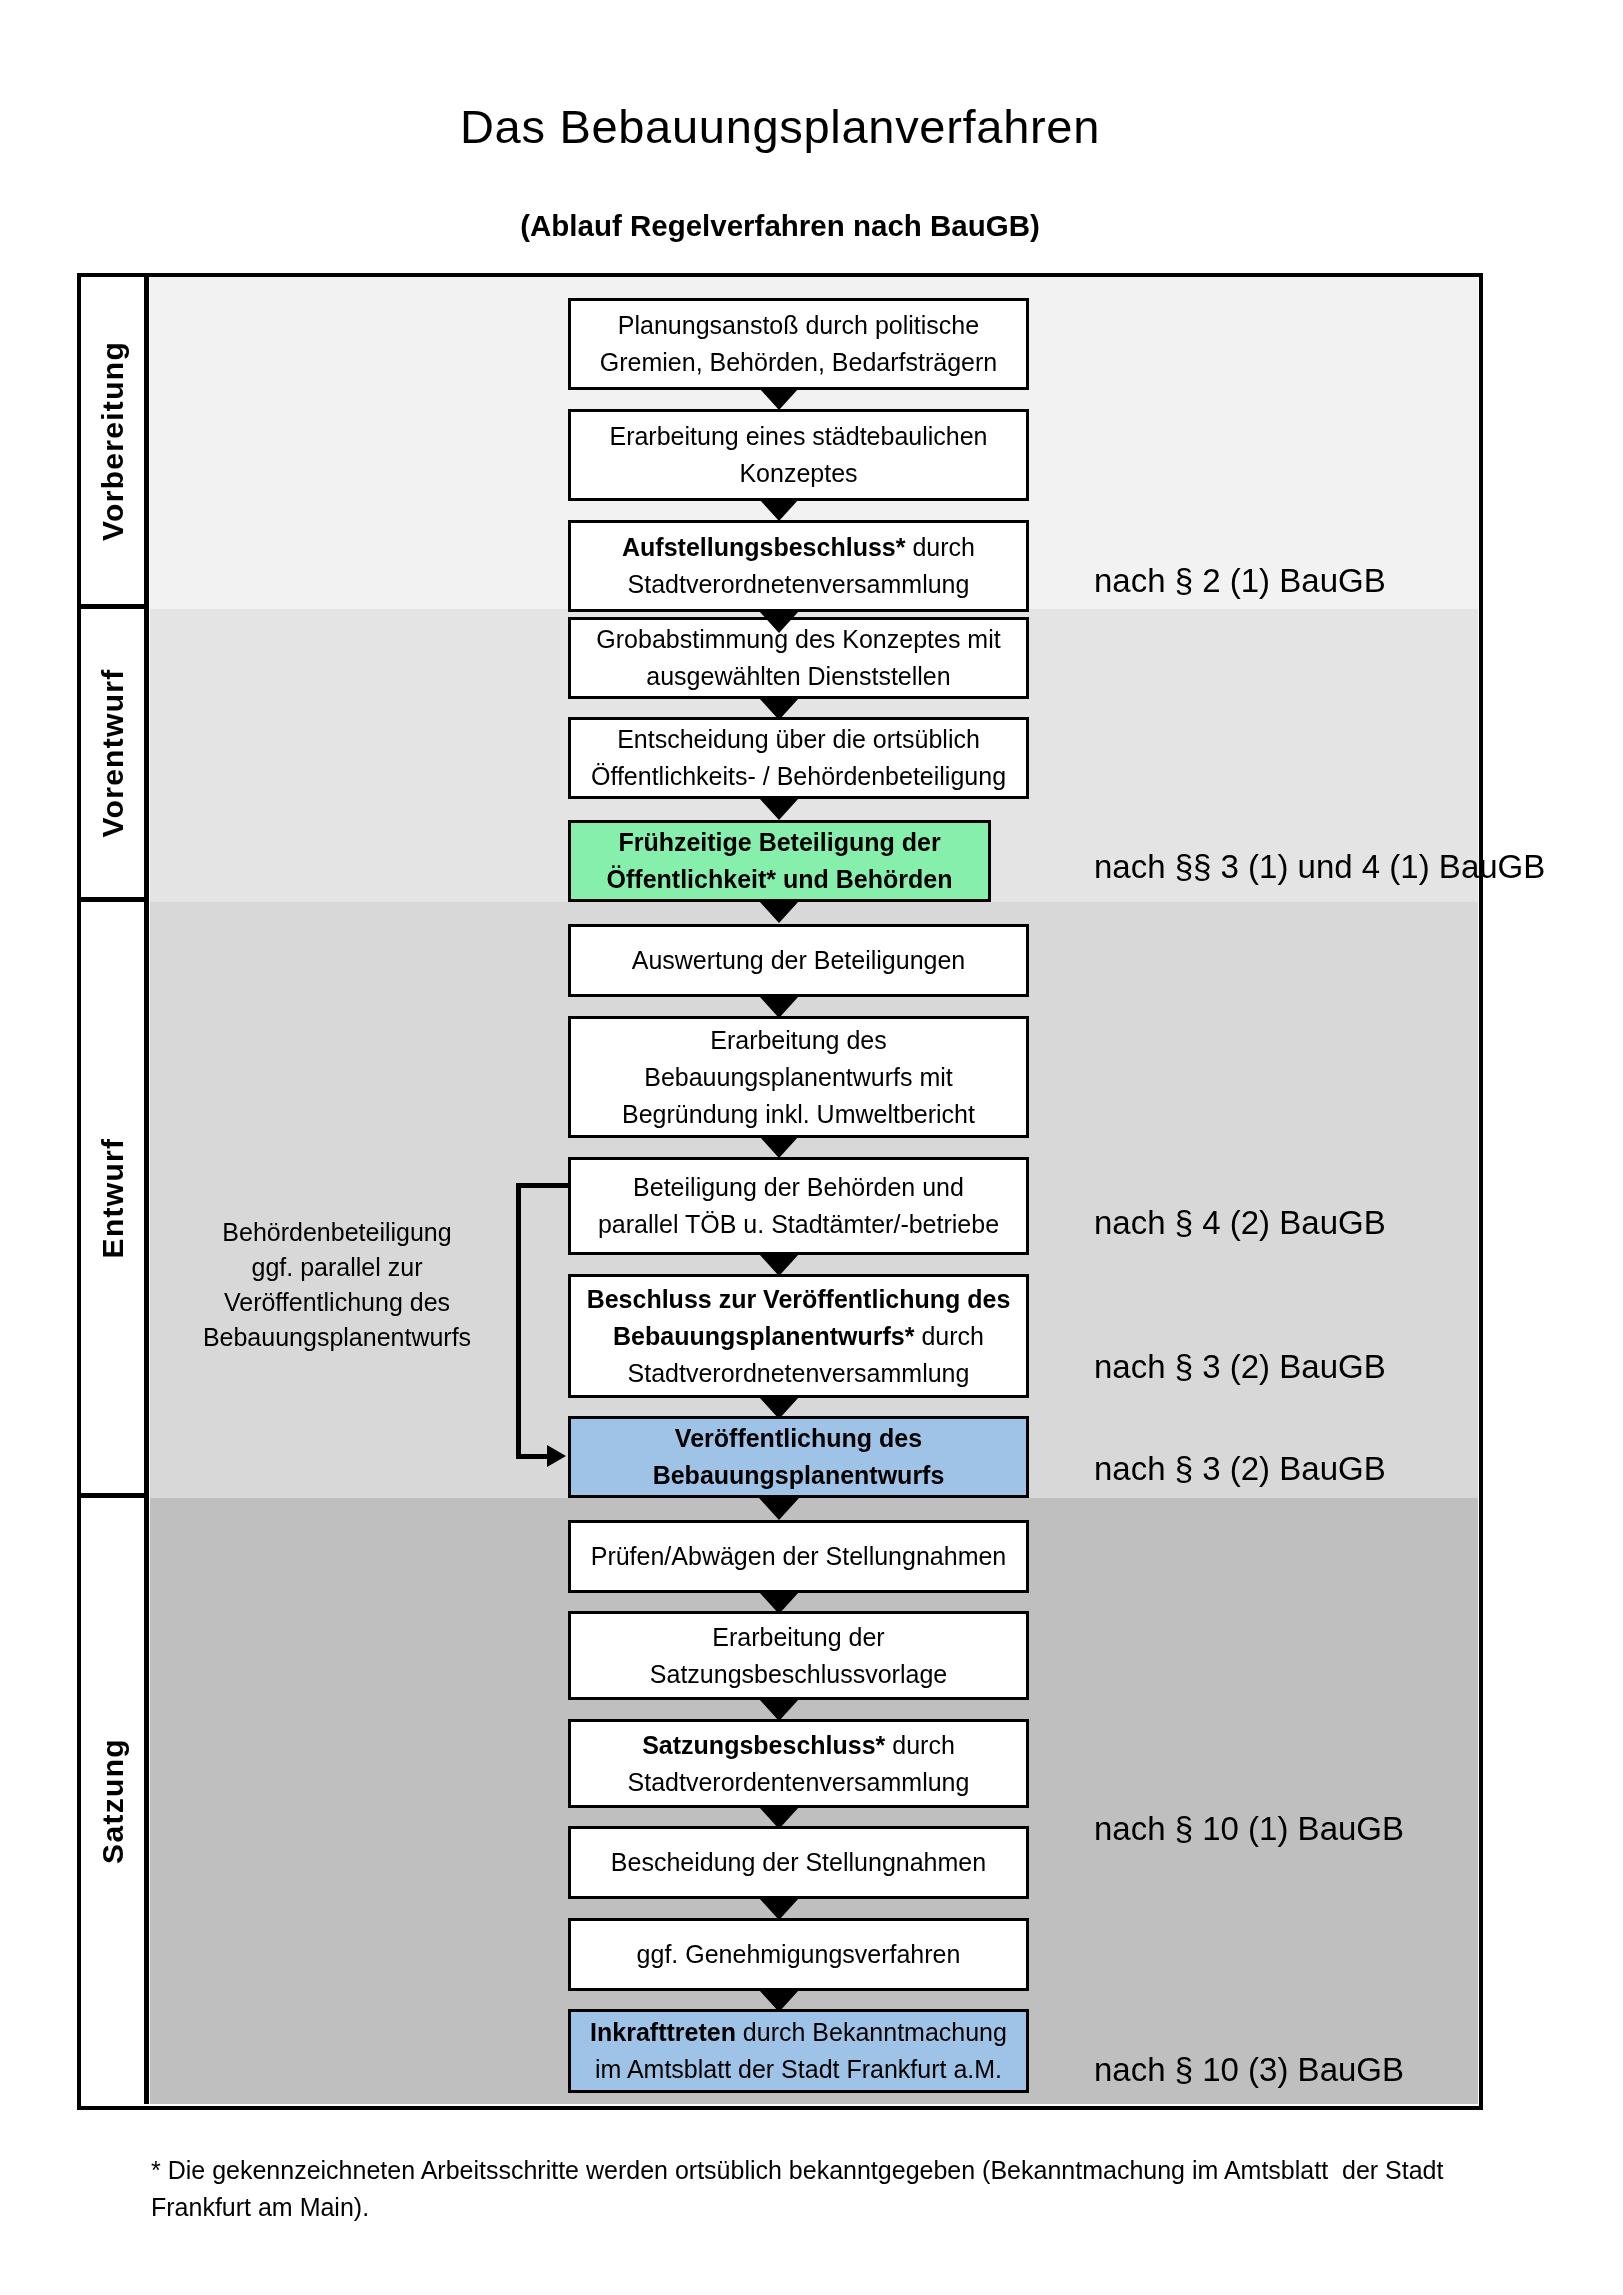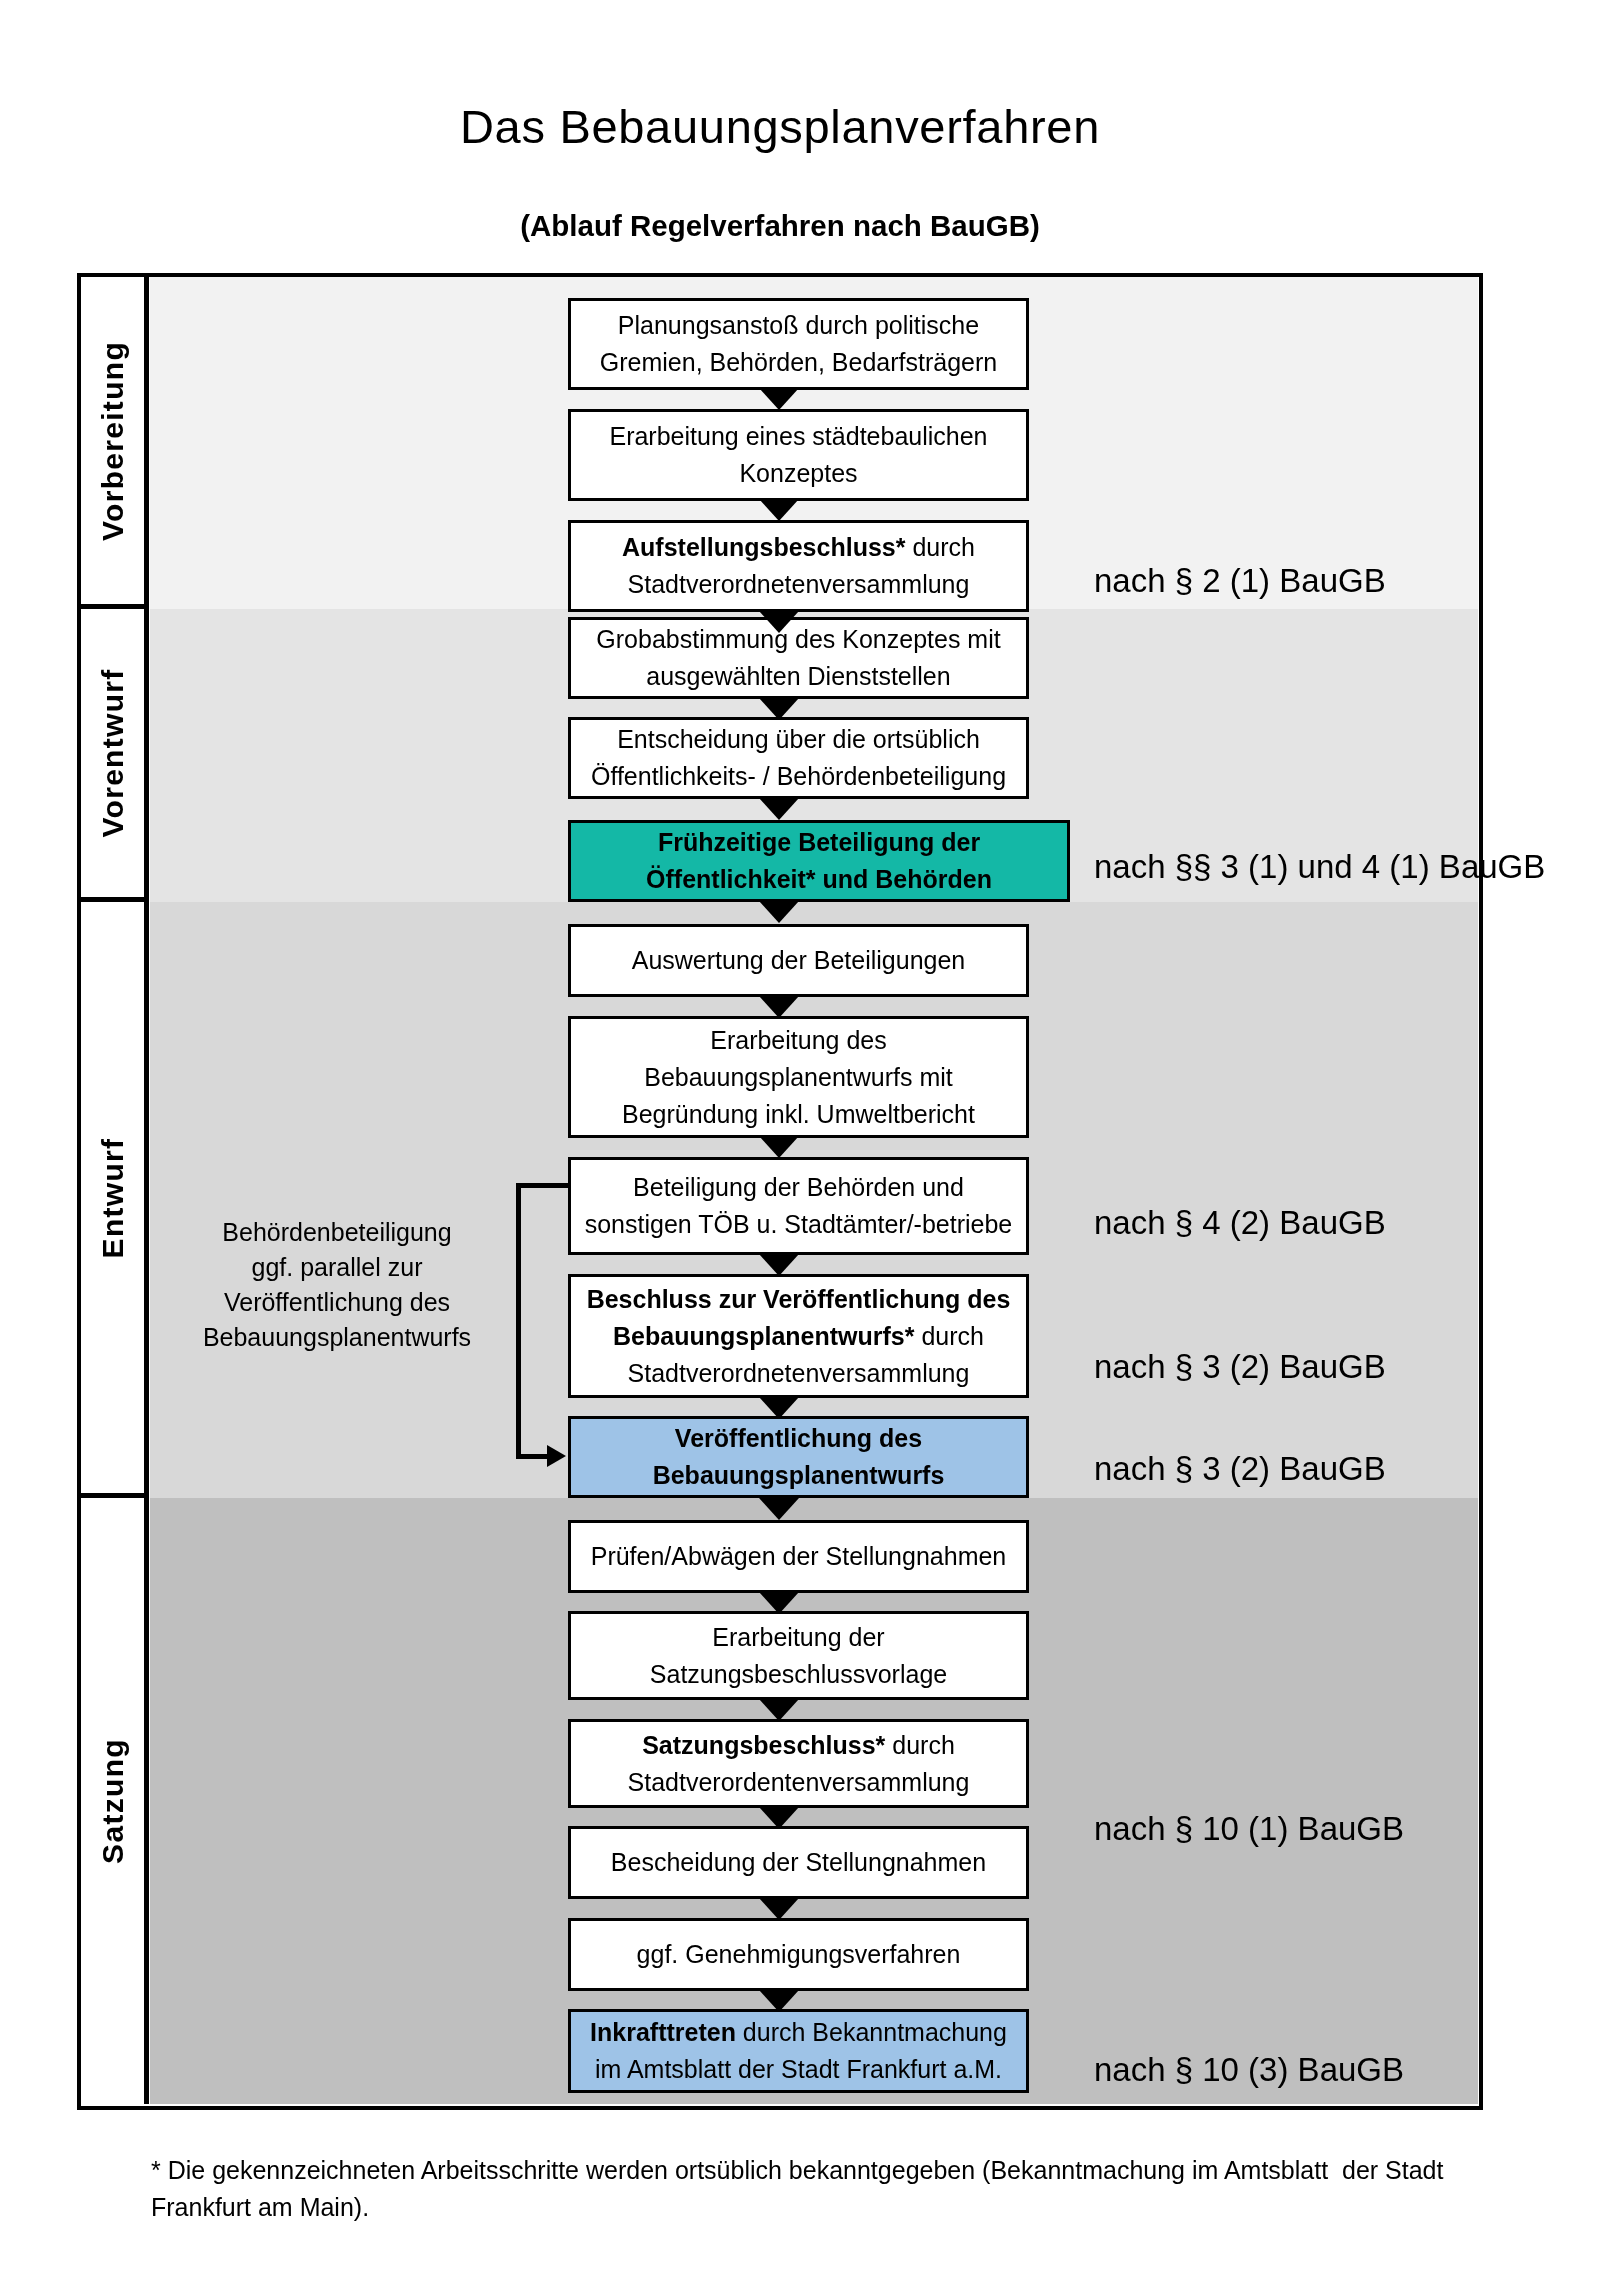--- a/index.html
+++ b/index.html
@@ -100,39 +100,39 @@
       <div class="pbox" style="left: 568px; width: 461px; top: 617px; height: 82px;">
         <div class="pline"><span>Grobabstimmung des Konzeptes mit</span></div>
         <div class="pline"><span>ausgewählten Dienststellen</span></div>
       </div>
       <div class="arrow-down" style="left: 759px; top: 698px;"></div>
       <div class="pbox" style="left: 568px; width: 461px; top: 717px; height: 82px;">
         <div class="pline"><span>Entscheidung über die ortsüblich</span></div>
         <div class="pline"><span>Öffentlichkeits- / Behördenbeteiligung</span></div>
       </div>
       <div class="arrow-down" style="left: 759px; top: 798px;"></div>
-      <div class="pbox" style="left: 568px; width: 502px; top: 820px; height: 82px; background: #14b8a6;">
+      <div class="pbox" style="left: 568px; width: 423px; top: 820px; height: 82px; background: #86efac;">
         <div class="pline"><span class="b">Frühzeitige Beteiligung der</span></div>
         <div class="pline"><span class="b">Öffentlichkeit* und Behörden</span></div>
       </div>
       <div class="arrow-down" style="left: 759px; top: 901px;"></div>
       <div class="law-note" style="top: 848px; left: 1094px;">nach §§ 3 (1) und 4 (1) BauGB</div>
       <div class="pbox" style="left: 568px; width: 461px; top: 924px; height: 73px;">
         <div class="pline"><span>Auswertung der Beteiligungen</span></div>
       </div>
       <div class="arrow-down" style="left: 759px; top: 996px;"></div>
       <div class="pbox" style="left: 568px; width: 461px; top: 1016px; height: 122px;">
         <div class="pline"><span>Erarbeitung des</span></div>
         <div class="pline"><span>Bebauungsplanentwurfs mit</span></div>
         <div class="pline"><span>Begründung inkl. Umweltbericht</span></div>
       </div>
       <div class="arrow-down" style="left: 759px; top: 1136px;"></div>
       <div class="pbox" style="left: 568px; width: 461px; top: 1157px; height: 98px;">
         <div class="pline"><span>Beteiligung der Behörden und</span></div>
-        <div class="pline"><span>sonstigen TÖB u. Stadtämter/-betriebe</span></div>
+        <div class="pline"><span>parallel TÖB u. Stadtämter/-betriebe</span></div>
       </div>
       <div class="arrow-down" style="left: 759px; top: 1254px;"></div>
       <div class="law-note" style="top: 1204px; left: 1094px;">nach § 4 (2) BauGB</div>
       <div class="pbox" style="left: 568px; width: 461px; top: 1274px; height: 124px;">
         <div class="pline"><span class="b">Beschluss zur Veröffentlichung des</span></div>
         <div class="pline"><span class="b">Bebauungsplanentwurfs*</span><span> durch</span></div>
         <div class="pline"><span>Stadtverordnetenversammlung</span></div>
       </div>
       <div class="arrow-down" style="left: 759px; top: 1397px;"></div>
       <div class="law-note" style="top: 1348px; left: 1094px;">nach § 3 (2) BauGB</div>

